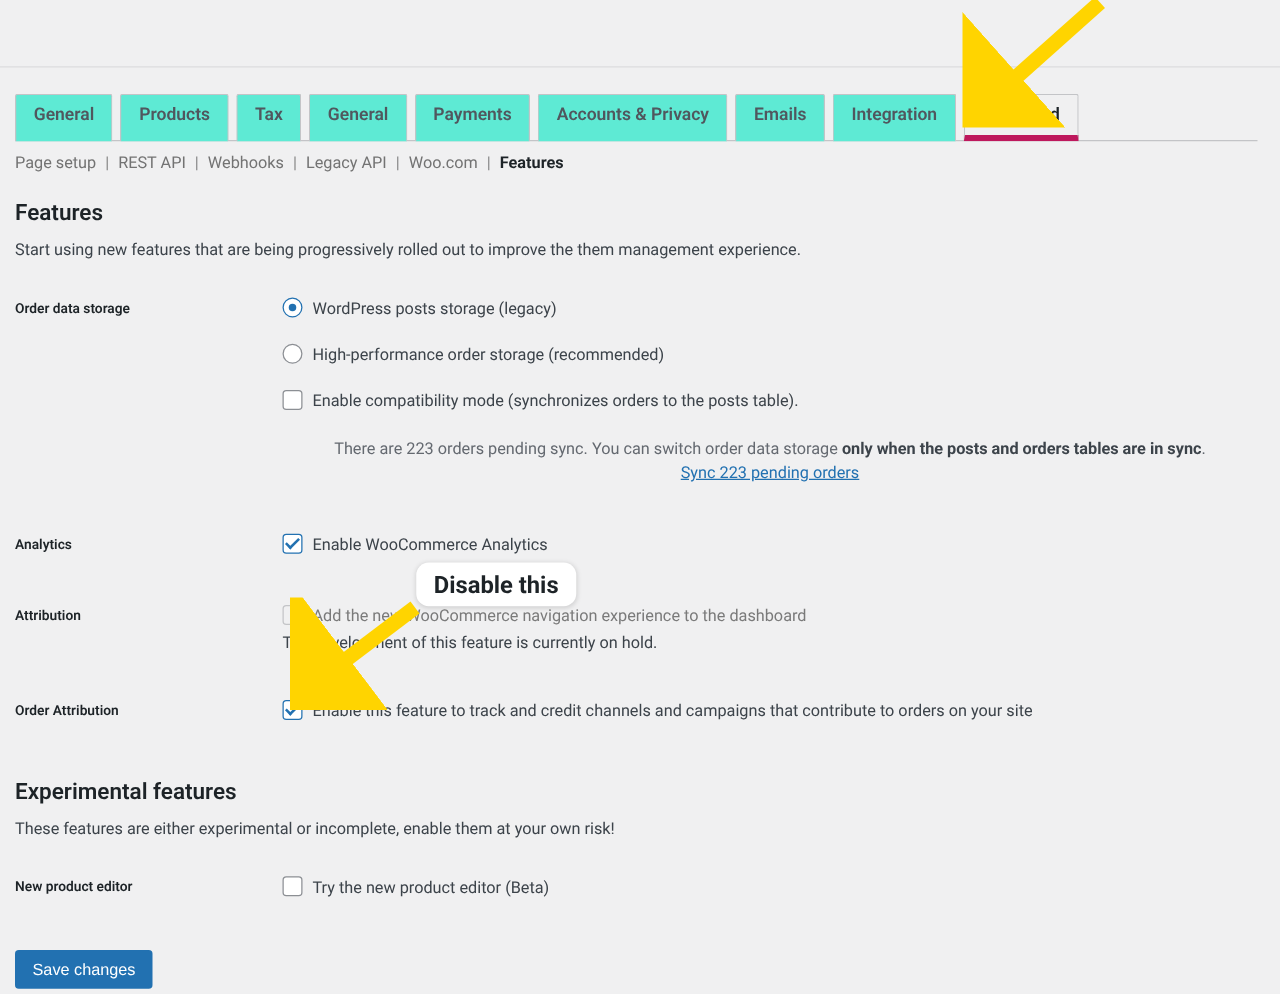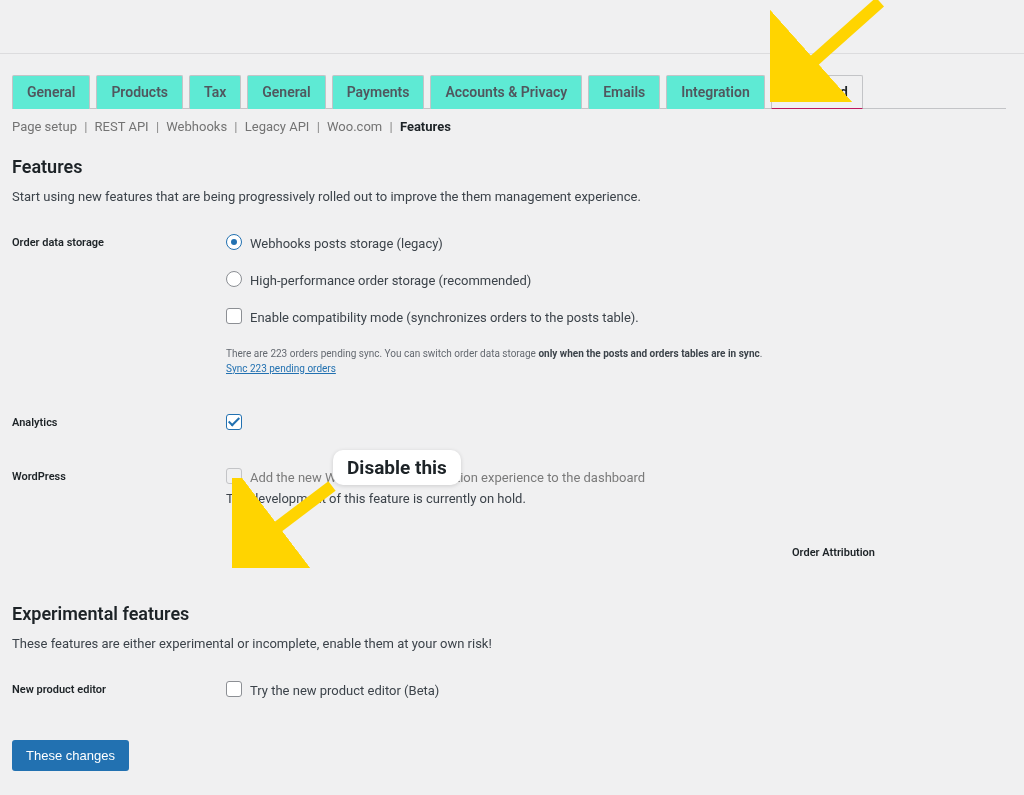--- a/index.html
+++ b/index.html
@@ -30,21 +30,21 @@
     color: #50575e;
     cursor: pointer;
     position: relative;
     top: 1px;
     border-radius: 2px 2px 0 0;
     font-weight: 600;
   }
   .tab.active {
     background: #f0f0f1;
     color: #1d2327;
-    border-bottom: 1px solid #be185d;
+    border-bottom: 5px solid #be185d;
   }
   .subtabs {
     margin-top: 10px;
     font-size: 13px;
   }
   .subtabs a { color: #737373; text-decoration: none; }
   .subtabs .sep { color: #888; margin: 0 4px; }
   .subtabs .current { color: #1d2327; font-weight: 700; }
   h2.section {
     font-size: 18px;
@@ -81,21 +81,21 @@
   }
   .checkbox.checked { border-color: #2271b1; }
   .checkbox.checked::after {
     content: ""; position: absolute;
     left: 4px; top: 0px; width: 4px; height: 9px;
     border: solid #2271b1; border-width: 0 2px 2px 0;
     transform: rotate(45deg);
   }
   .checkbox.disabled { border-color: #c3c4c7; background: #f0f0f1; }
   .meta {
-    color: #646970; font-size: 10px; line-height: 1.5;
+    color: #646970; font-size: 13px; line-height: 1.5; text-align: center;
   }
   .meta .bold { font-weight: 700; color: #3c434a; }
   .meta a { color: #2271b1; text-decoration: underline; }
   .save-btn {
     background: #2271b1; color: #fff; border: none;
     padding: 8px 14px; font-size: 13px; border-radius: 3px;
     cursor: pointer; margin-top: 20px;
   }
   
   .arrow {
@@ -140,21 +140,21 @@
   <h2 class="section">Features</h2>
   <p class="desc">Start using new features that are being progressively rolled out to improve the them management experience.</p>
 
   <div class="form-table">
 
     <div class="form-row">
       <div class="form-label">Order data storage</div>
       <div class="form-field">
         <div class="opt">
           <div class="radio selected"></div>
-          <div class="txt">Webhooks posts storage (legacy)</div>
+          <div class="txt">WordPress posts storage (legacy)</div>
         </div>
         <div class="opt">
           <div class="radio"></div>
           <div class="txt">High-performance order storage (recommended)</div>
         </div>
         <div class="opt">
           <div class="checkbox"></div>
           <div class="txt">Enable compatibility mode (synchronizes orders to the posts table).</div>
         </div>
         <div class="meta">
@@ -162,57 +162,64 @@
           <a>Sync 223 pending orders</a>
         </div>
       </div>
     </div>
 
     <div class="form-row">
       <div class="form-label">Analytics</div>
       <div class="form-field">
         <div class="opt">
           <div class="checkbox checked"></div>
-        </div>
-      </div>
-    </div>
-
-    <div class="form-row">
-      <div class="form-label">WordPress</div>
+          <div class="txt">Enable WooCommerce Analytics</div>
+        </div>
+      </div>
+    </div>
+
+    <div class="form-row">
+      <div class="form-label">Attribution</div>
       <div class="form-field">
         <div class="opt disabled" style="margin-bottom:4px;">
           <div class="checkbox disabled"></div>
           <div class="txt">Add the new WooCommerce navigation experience to the dashboard</div>
         </div>
         <div class="txt" style="margin-left:0px; color:#3c434a;">The development of this feature is currently on hold.</div>
       </div>
     </div>
 
     <div class="form-row">
       <div class="form-label">Order Attribution</div>
+      <div class="form-field">
+        <div class="opt">
+          <div class="checkbox checked"></div>
+          <div class="txt">Enable this feature to track and credit channels and campaigns that contribute to orders on your site</div>
+        </div>
+      </div>
     </div>
 
   </div>
 
   <h2 class="section exp">Experimental features</h2>
   <p class="desc">These features are either experimental or incomplete, enable them at your own risk!</p>
 
   <div class="form-table">
     <div class="form-row">
       <div class="form-label">New product editor</div>
       <div class="form-field">
         <div class="opt">
           <div class="checkbox"></div>
           <div class="txt">Try the new product editor (Beta)</div>
         </div>
       </div>
     </div>
   </div>
 
-  <button class="save-btn">These changes</button>
+  <button class="save-btn">Save changes</button>
 
 </div>
 
 <svg class="arrow" style="left:770px; top:-8px; width:130px; height:110px;" viewBox="0 0 130 110">
   <defs>
     <marker id="ah1" markerWidth="12" markerHeight="12" refX="3" refY="6" orient="auto">
       <path d="M0,0 L12,6 L0,12 Z" fill="#ffd400"></path>
     </marker>
   </defs>
   <line x1="110" y1="10" x2="18" y2="92" stroke="#ffd400" stroke-width="12" marker-end="url(#ah1)"></line>

